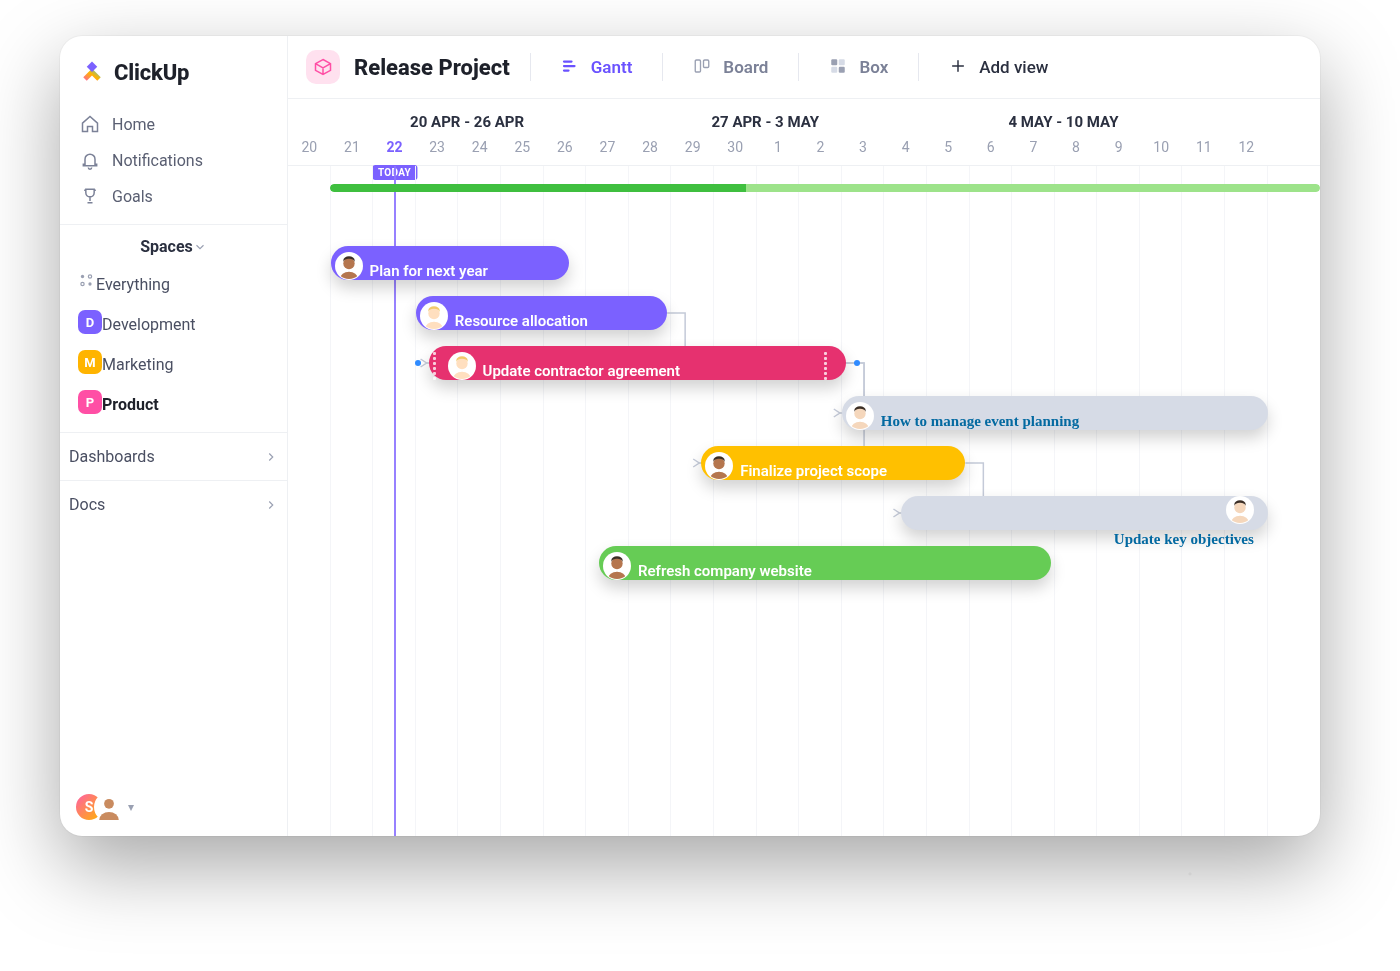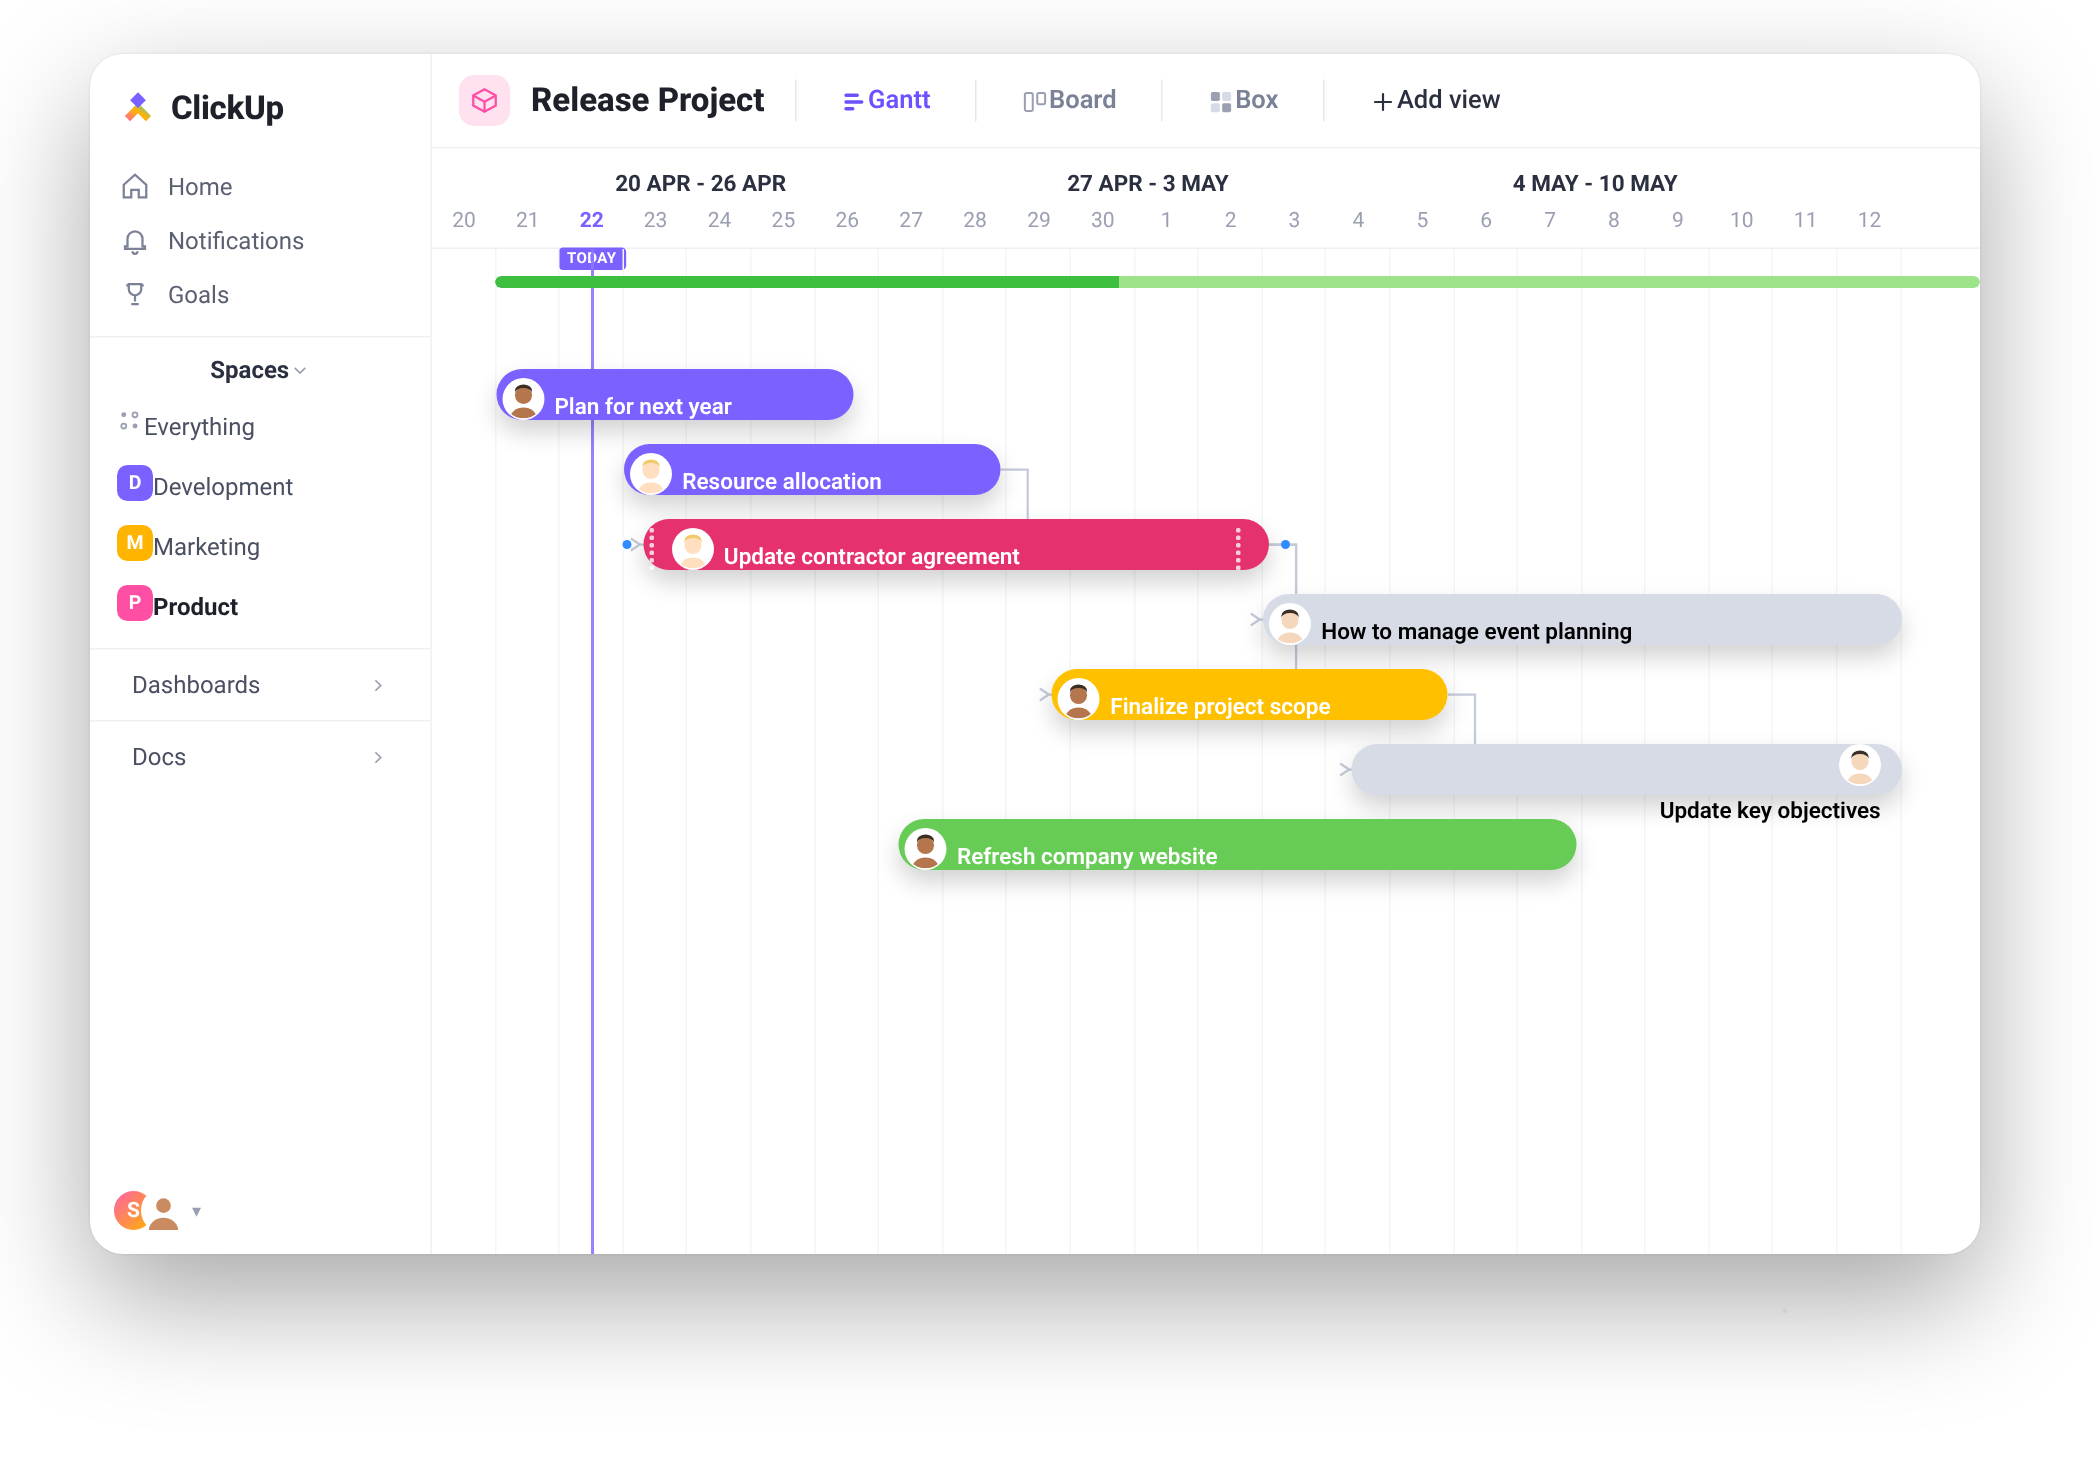--- a/index.html
+++ b/index.html
@@ -89,21 +89,21 @@
     border-radius: 7px;
     display:flex; align-items:center; justify-content:center;
     font-size: 13px; font-weight: 700; color:#fff;
   }
   .sec2 {
     border-top: 1px solid #eef0f3;
     margin-top: 10px;
   }
   .row-link {
     display:flex; align-items:center; justify-content:space-between;
-    padding: 14px 28px;
+    padding: 14px 9px;
     font-size: 16px;
     color:#4a4f62;
     cursor:pointer;
   }
   .sidebar-bottom {
     position: absolute;
     bottom: 14px; left: 14px;
     display:flex; align-items:center; gap:-6px;
   }
   .avatar-circle {
@@ -125,21 +125,21 @@
   .proj-icon {
     width: 34px; height: 34px;
     border-radius: 10px;
     background: #ffe1ef;
     display:flex; align-items:center; justify-content:center;
     color:#ff4fa5;
   }
   .proj-title { font-size: 22px; font-weight: 800; color:#1e212a; }
   .vdiv { width:1px; height:28px; background:#e6e8ef; margin: 0 6px; }
   .view-tab {
-    display:flex; align-items:flex-end; gap:0;
+    display:flex; align-items:flex-start; gap:12px;
     padding: 6px 10px;
     font-size: 17px; font-weight: 600;
     color:#7b8197;
     cursor:pointer;
     border-radius:8px;
   }
   .view-tab.active { color:#6a52ff; }
   .view-tab .vico { width:18px; height:18px; display:flex; align-items:center; justify-content:center; }
   .add-view { color:#2b3040; font-weight:500; }
 
@@ -217,21 +217,21 @@
     height:34px;
     border-radius: 17px;
     display:flex; align-items:flex-end;
     padding: 0 14px 0 4px;
     color:#fff;
     font-size:15px;
     font-weight:600;
     gap:7px;
     box-shadow: 0 8px 16px rgba(0,0,0,0.18);
   }
-  .task-bar.light-text { color:#000000; }
+  .task-bar.light-text { color:#0369a1;font-family:Liberation Serif, serif; }
   .task-avatar {
     width:28px; height:28px; border-radius:50%;
     background:#fff;
     flex-shrink:0;
     display:flex; align-items:center; justify-content:center;
     overflow:hidden;
     border:1px solid rgba(255,255,255,0.9);
   }
   .task-avatar svg { width:100%; height:100%; }
   .drag-dot {

